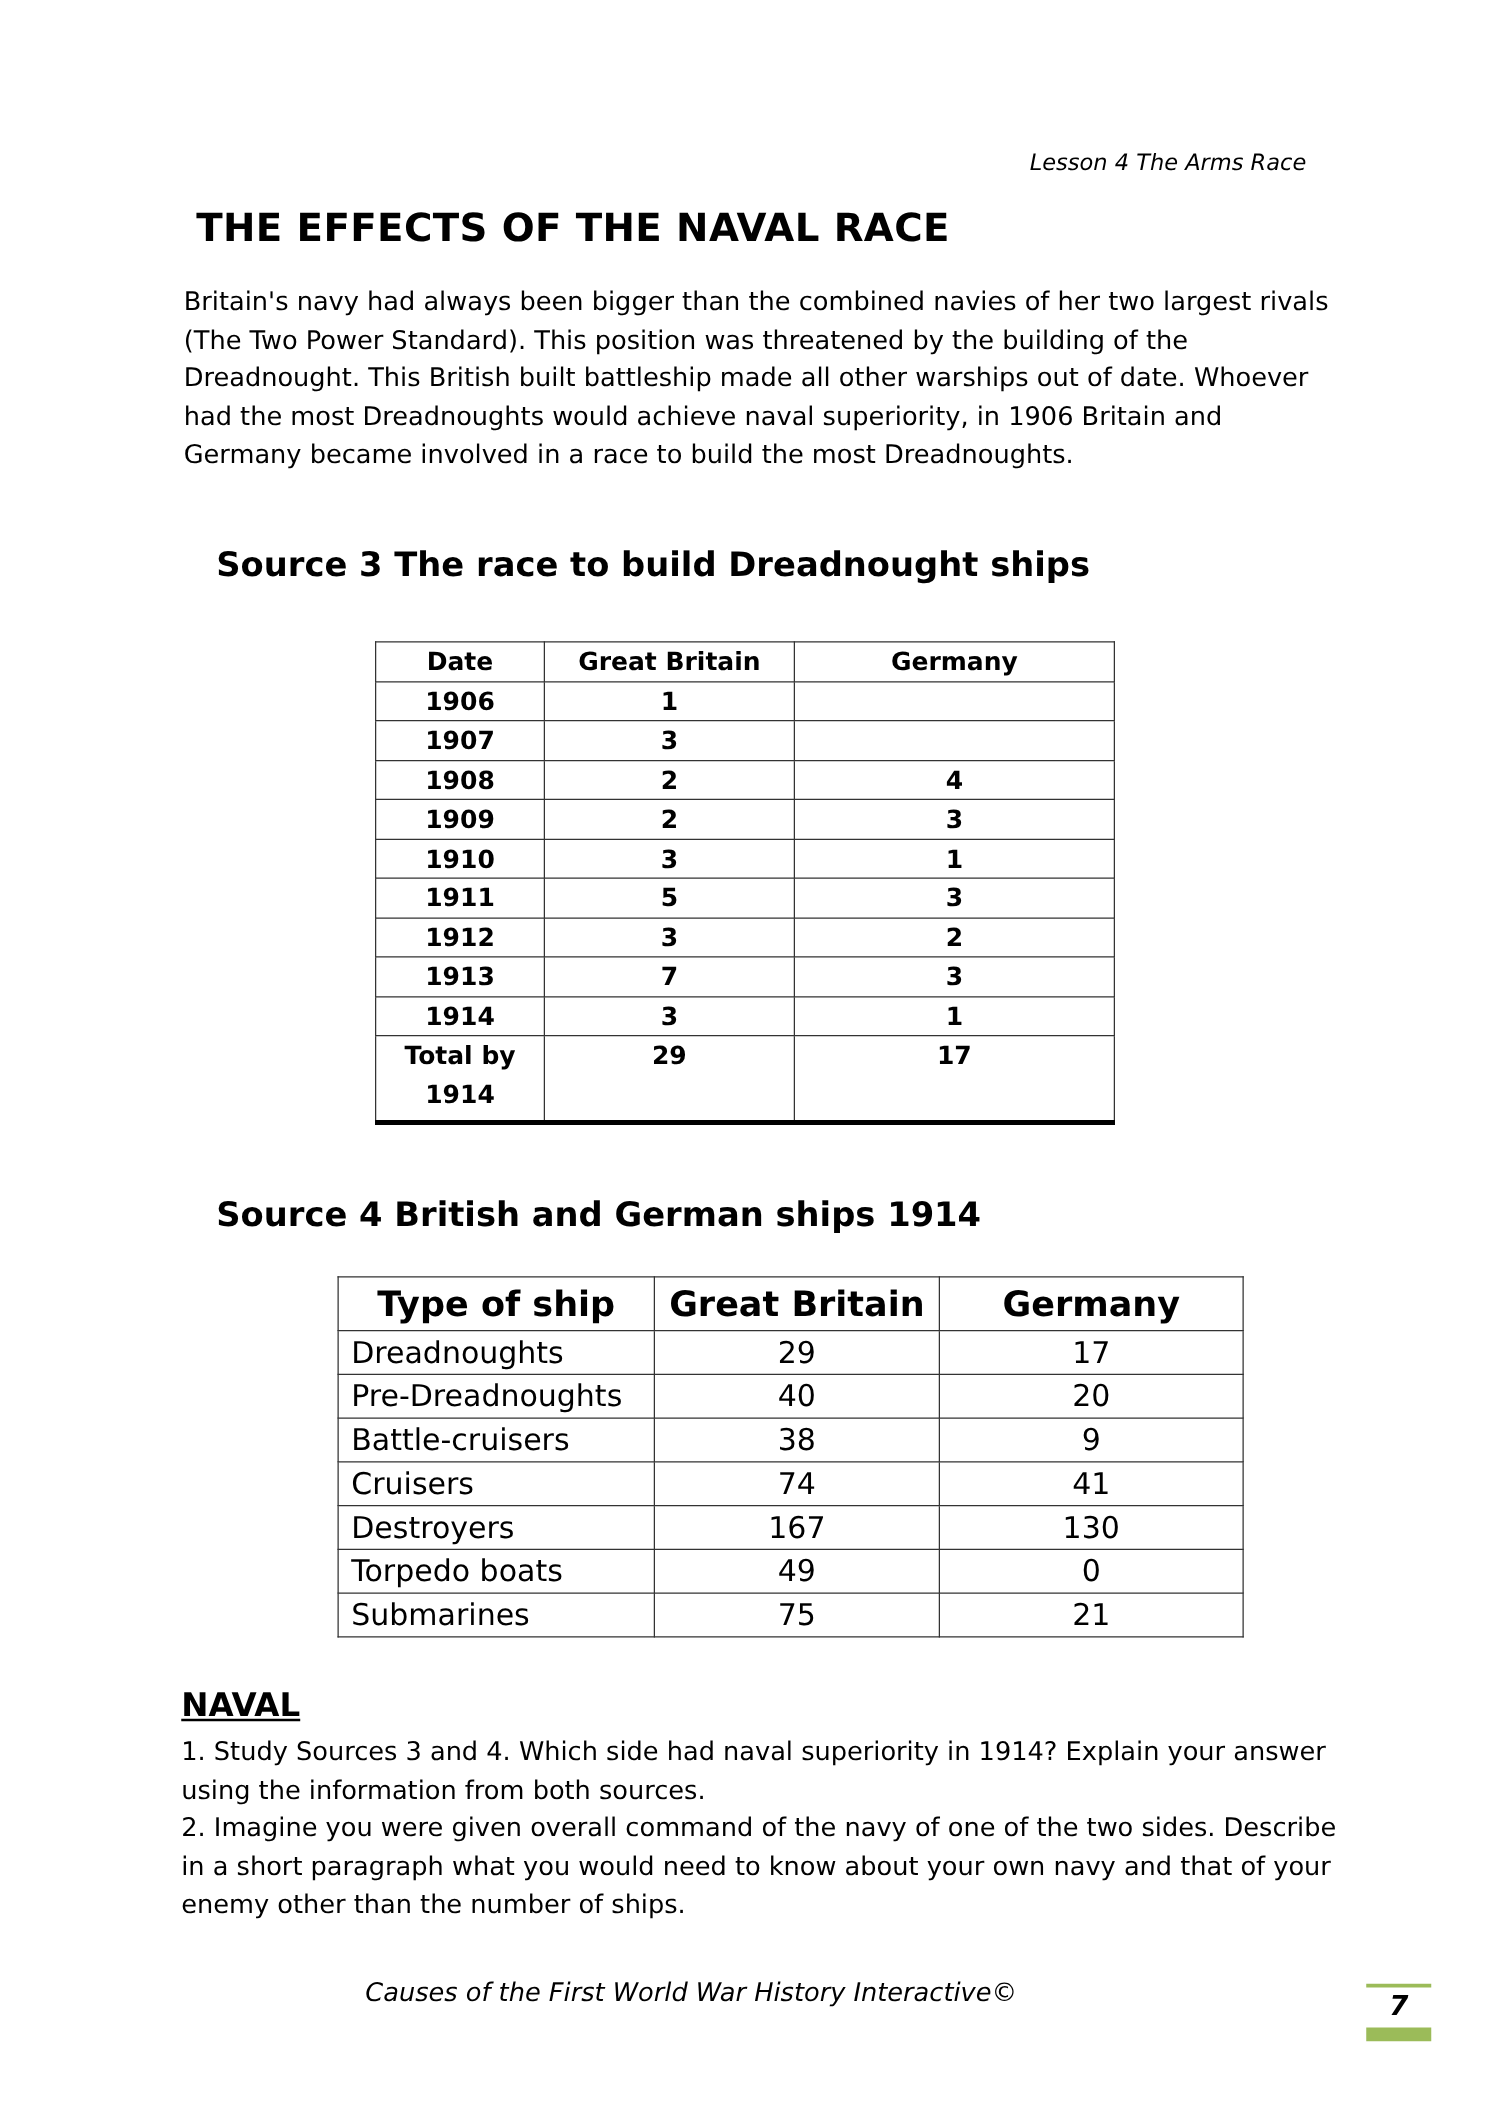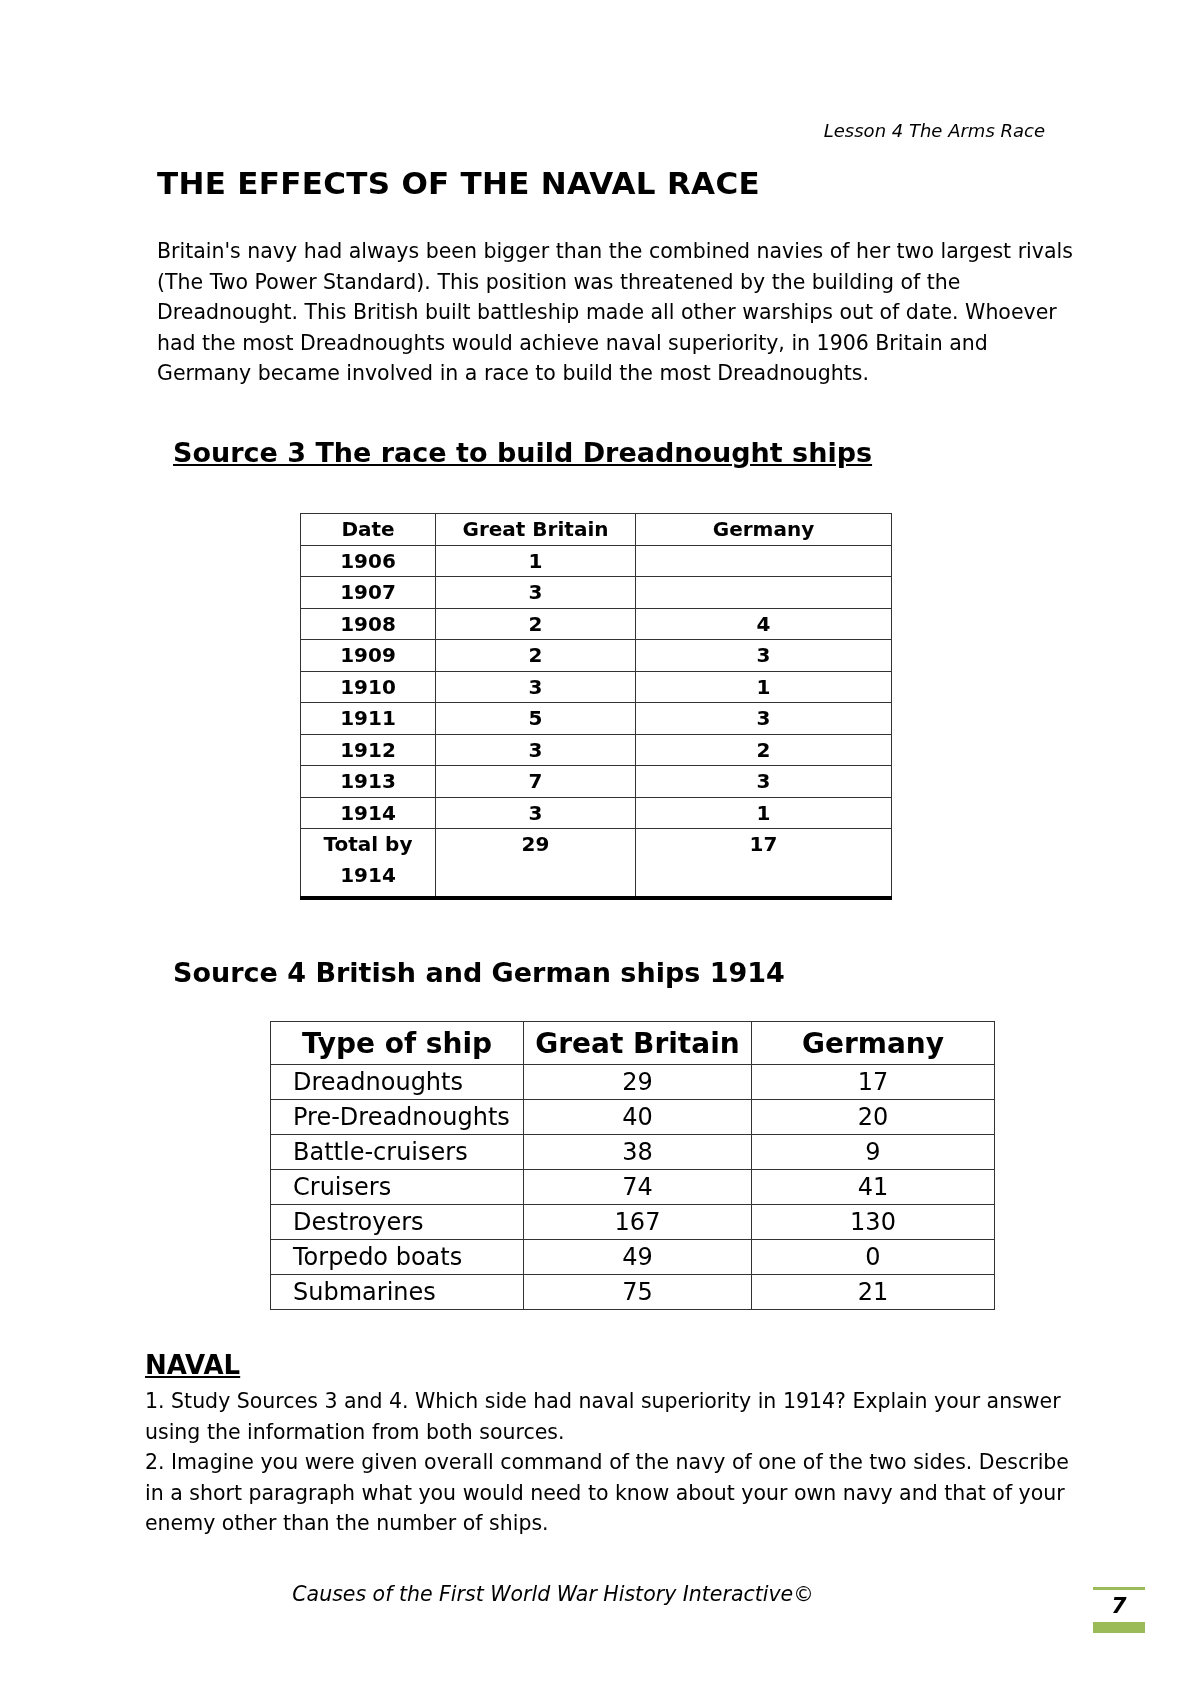--- a/index.html
+++ b/index.html
@@ -1,33 +1,33 @@
 <!DOCTYPE html>
 <html><head>
 <meta charset="utf-8">
 <style>
   html, body { margin: 0; padding: 0; background: #ffffff; }
   body { width: 1190px; height: 1684px; position: relative; overflow: hidden;
          font-family: "DejaVu Sans", sans-serif; color: #000; }
   .header-right { position: absolute; top: 72px; right: 145px; font-style: italic; font-size: 18px; margin-top: 48px; }
   .title { position: absolute; left: 145px; top: 153px; font-size: 31px; font-weight: bold; letter-spacing: 0.3px; margin: 12px; }
-  .intro { position: absolute; left: 145px; top: 224px; width: 920px; font-size: 20.5px; line-height: 30.5px; margin: 12px; }
+  .intro { position: absolute; left: 145px; top: 224px; width: 920px; font-size: 20.5px; line-height: 30.5px; margin: 2px; }
   .source-heading { position: absolute; left: 173px; font-size: 27px; font-weight: bold; margin: 0; }
-  #src3-heading { top: 437px; text-decoration: underline; }
+  #src3-heading { top: 437px; }
   #src4-heading { top: 957px; }
   table { position: absolute; border-collapse: collapse; }
   #table3 { left: 300px; top: 513px; width: 592px; font-weight: bold; font-size: 20px; }
   #table3 th, #table3 td { border: 1.5px solid #333; text-align: center; padding: 0; height: 30.5px; line-height: 30px; vertical-align: top; }
   #table3 th { font-size: 20px; }
   #table3 col.c1 { width: 135px; } #table3 col.c2 { width: 200px; }
   #table3 tr.total td { height: 67px; border-bottom: 4px solid #000; line-height: 31px; }
   #table4 { left: 270px; top: 1021px; width: 725px; font-size: 24px; }
   #table4 th { font-size: 28px; font-weight: bold; height: 40px; border: 1.5px solid #333; }
   #table4 td { border: 1.5px solid #333; height: 34px; padding: 0; text-align: center; }
-  #table4 td.type { text-align: left; padding-left: 22px; }
+  #table4 td.type { text-align: left; padding-left: 10px; }
   #table4 col.c1 { width: 253px; } #table4 col.c2 { width: 228px; }
   .tasks-heading { position: absolute; left: 145px; top: 1350px; font-size: 26px; font-weight: bold; text-decoration: underline; margin: 0; }
   .tasks { position: absolute; left: 145px; top: 1386px; width: 930px; font-size: 20.5px; line-height: 30.5px; margin: 0; }
   .footer { position: absolute; left: 0; width: 1190px; top: 1582px; text-align: center; font-style: italic; font-size: 20.5px; padding-right: 84px; box-sizing: border-box; }
   .page-num-wrap { position: absolute; left: 1093px; top: 1587px; width: 52px; }
   .pn-bar-top { height: 3px; background: #9bbb59; }
   .pn-num { text-align: center; font-weight: bold; font-style: italic; font-size: 22px; line-height: 32px; }
   .pn-bar-bottom { height: 11px; background: #9bbb59; }
 </style>
 </head>

